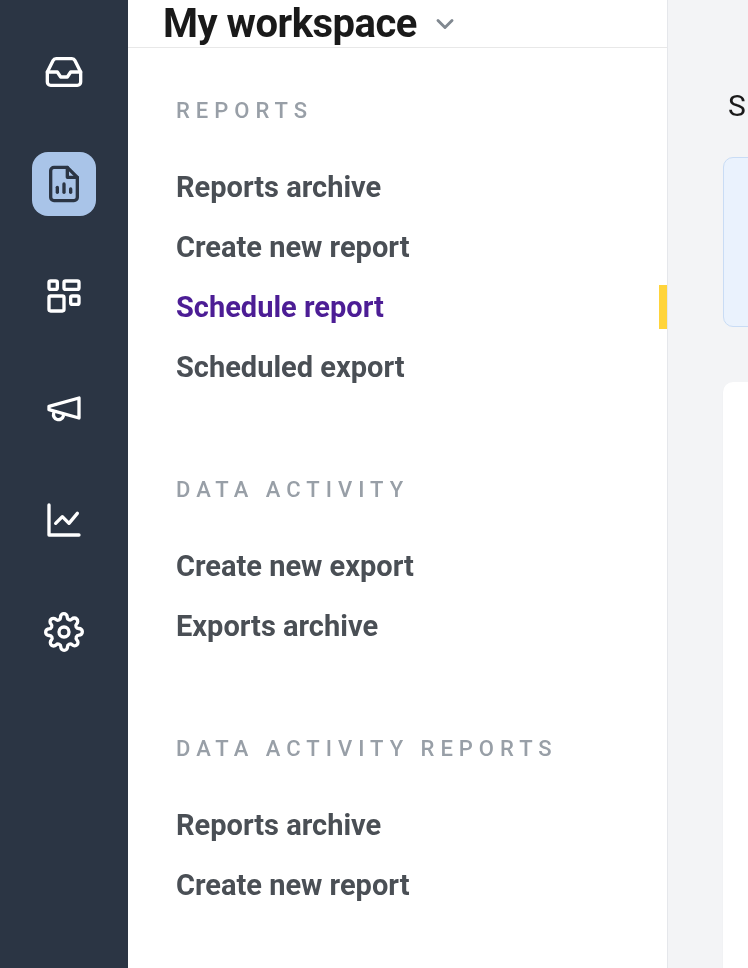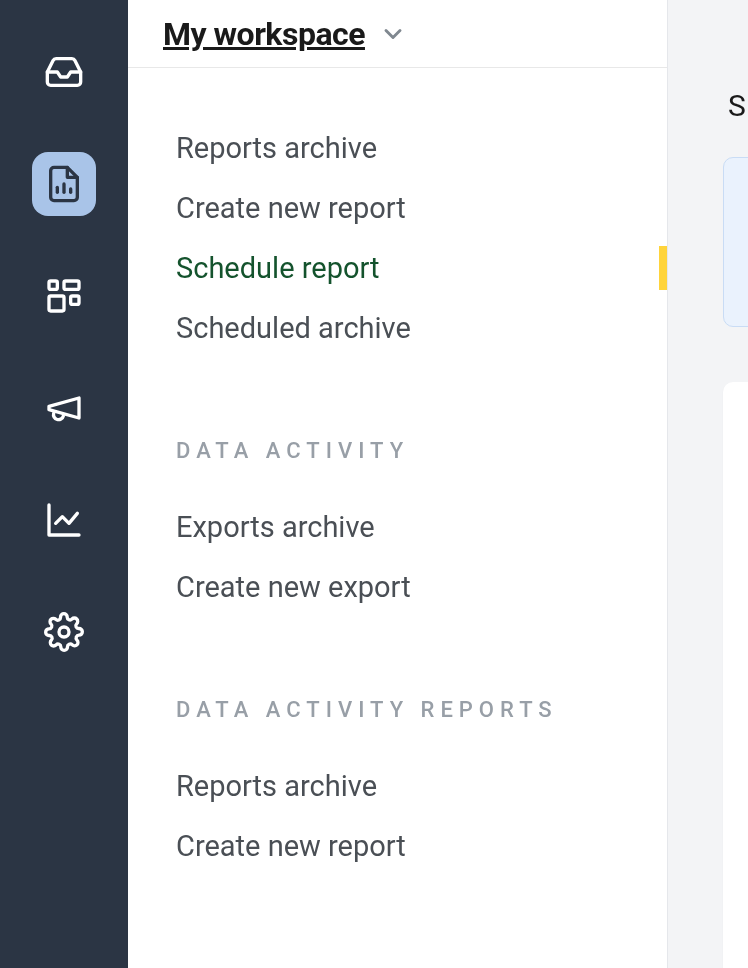--- a/index.html
+++ b/index.html
@@ -61,25 +61,24 @@
   .workspace-header {
     height: 68px;
     display: flex;
     align-items: center;
     padding-left: 35px;
     gap: 14px;
     border-bottom: 1px solid #e8e8e8;
     cursor: pointer;
   }
   .workspace-title {
-    font-size: 32px;
+    font-size: 40px;
     font-weight: 700;
     color: #1a1a1a;
     letter-spacing: -0.5px;
-    text-decoration: underline;
   }
   .workspace-header svg {
     width: 28px;
     height: 28px;
     stroke: #808890;
     stroke-width: 2.5;
     fill: none;
   }
 
   .menu-body {
@@ -92,29 +91,29 @@
   .section-heading {
     font-size: 22px;
     font-weight: 500;
     letter-spacing: 6px;
     color: #989fa7;
     margin-bottom: 34px;
   }
   .menu-link {
     display: block;
     font-size: 29px;
-    font-weight: 400;
+    font-weight: 700;
     color: #4a4f55;
     padding: 13px 0;
     cursor: pointer;
     position: relative;
   }
   .menu-link.active {
-    font-weight: 400;
-    color: #14532d;
+    font-weight: 700;
+    color: #4c1d95;
   }
   .menu-link.active::after {
     content: '';
     position: absolute;
     right: 0;
     top: 8px;
     bottom: 8px;
     width: 8px;
     background: #ffd43b;
   }
@@ -205,30 +204,31 @@
   <div class="workspace-header">
     <span class="workspace-title">My workspace</span>
     <svg viewBox="0 0 24 24" stroke-linecap="round" stroke-linejoin="round">
       <polyline points="6 9 12 15 18 9"></polyline>
     </svg>
   </div>
 
   <div class="menu-body">
 
     <div class="menu-section">
+      <div class="section-heading">REPORTS</div>
       <a class="menu-link">Reports archive</a>
       <a class="menu-link">Create new report</a>
       <a class="menu-link active">Schedule report</a>
-      <a class="menu-link">Scheduled archive</a>
+      <a class="menu-link">Scheduled export</a>
     </div>
 
     <div class="menu-section">
       <div class="section-heading">DATA ACTIVITY</div>
+      <a class="menu-link">Create new export</a>
       <a class="menu-link">Exports archive</a>
-      <a class="menu-link">Create new export</a>
     </div>
 
     <div class="menu-section">
       <div class="section-heading">DATA ACTIVITY REPORTS</div>
       <a class="menu-link">Reports archive</a>
       <a class="menu-link">Create new report</a>
     </div>
 
   </div>
 </aside>

